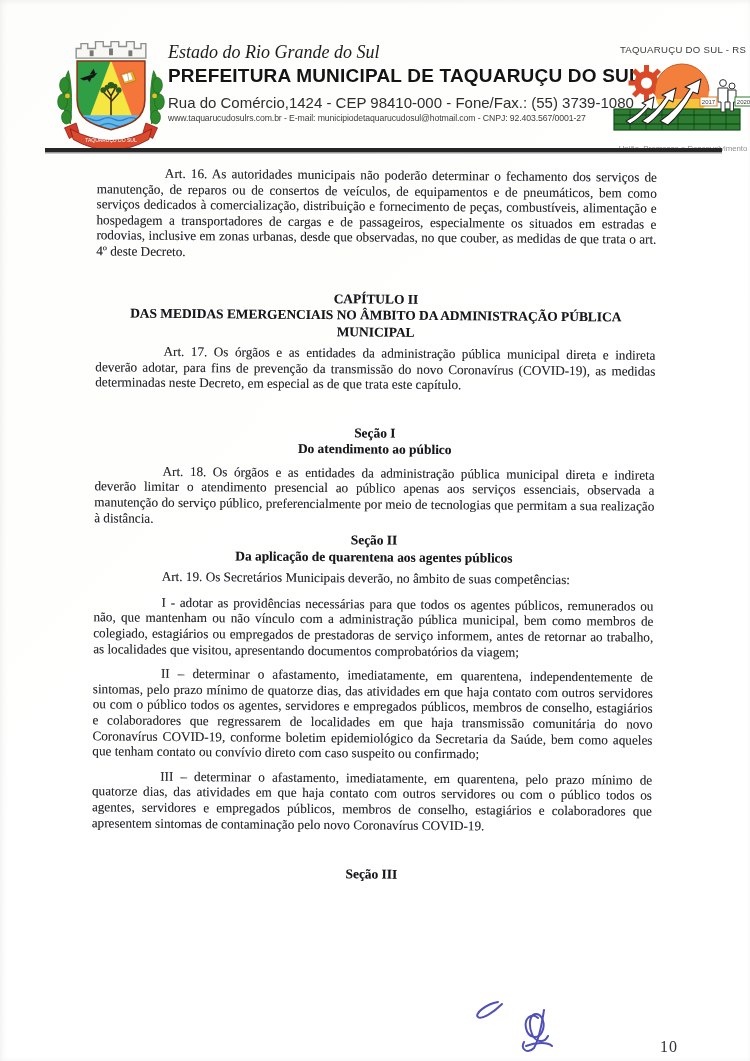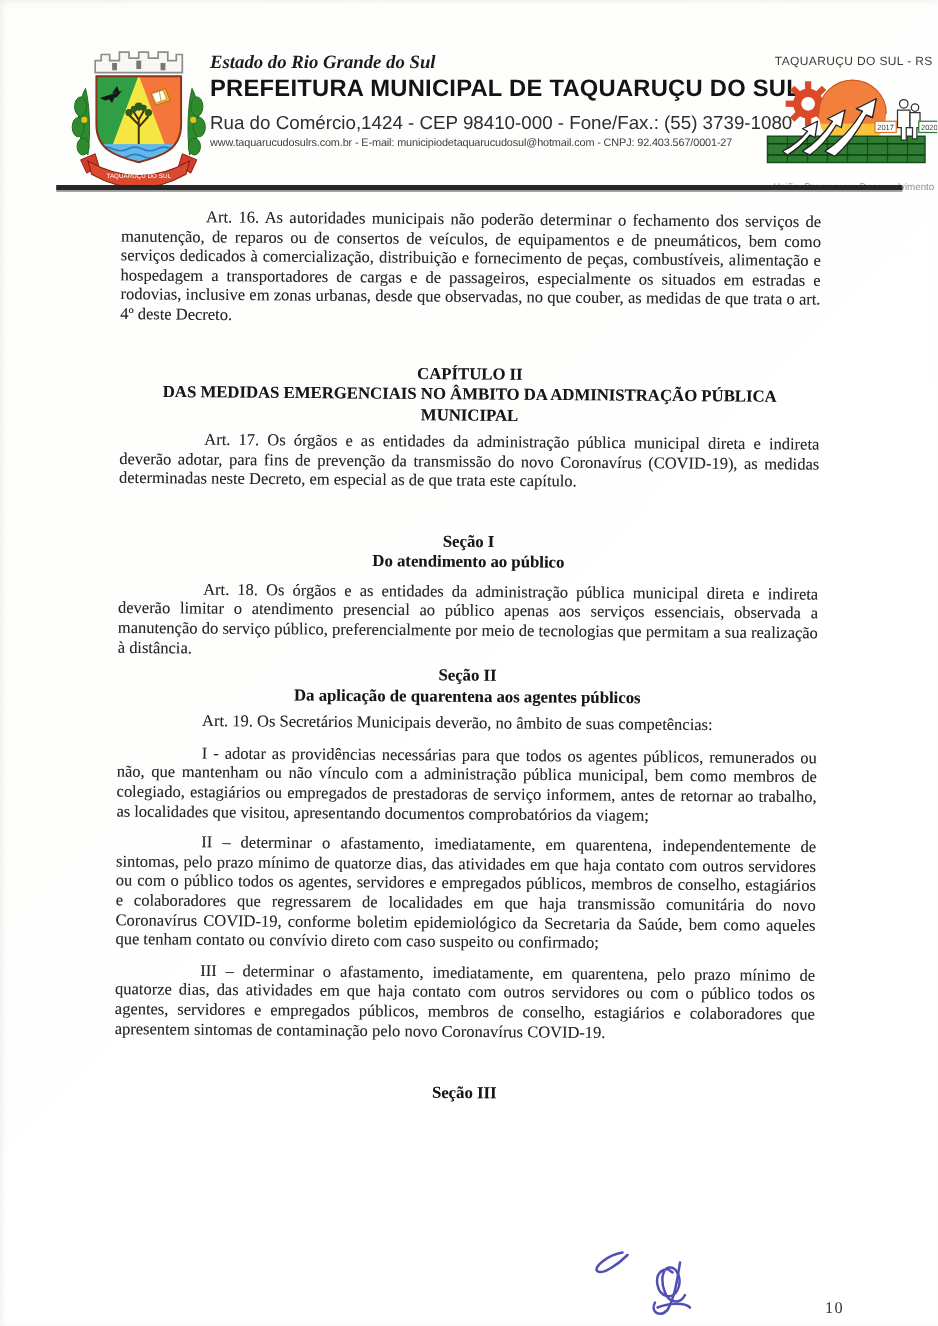--- a/index.html
+++ b/index.html
@@ -6,21 +6,21 @@
   .page{
     position:relative;width:750px;height:1061px;overflow:hidden;
     background:linear-gradient(135deg,#fdfdfb 0%,#ffffff 60%);
     font-family:"Liberation Serif", serif;color:#24242a;
     box-shadow:inset 3px 0 6px rgba(0,0,0,0.04), inset 0 2px 4px rgba(0,0,0,0.03);
   }
   
   .letterhead{position:absolute;top:30px;left:0;width:750px;height:118px;}
   .crest{position:absolute;left:52px;top:2px;}
   .lh-text{position:absolute;left:168px;top:12px;width:420px;font-family:"Liberation Sans",sans-serif;}
-  .lh-state{font-family:"Liberation Serif",serif;font-style:italic;font-weight:bold;font-size:15px;color:#1c1c1c;}
+  .lh-state{font-family:"Liberation Serif",serif;font-style:italic;font-weight:normal;font-size:18px;color:#1c1c1c;}
   .lh-title{font-size:19px;font-weight:bold;letter-spacing:0.2px;color:#141414;margin-top:2px;white-space:nowrap;}
   .lh-addr{font-size:15px;color:#2e2e2e;margin-top:7px;white-space:nowrap;}
   .lh-contact{font-size:8.7px;color:#3c3c3c;margin-top:2px;letter-spacing:-0.1px;white-space:nowrap;}
   .logo-right{position:absolute;left:600px;top:14px;width:166px;text-align:center;font-family:"Liberation Sans",sans-serif;}
   .logo-title{font-size:9.6px;color:#3a3a3a;letter-spacing:0.3px;white-space:nowrap;}
   .logo-slogan{font-size:7.8px;color:#8f8f8f;margin-top:1px;white-space:nowrap;}
   
   .rule{position:absolute;top:148px;left:45px;width:677px;height:4px;background:#262626;
         box-shadow:0 1.5px 0 #9a9a9a;}
   
@@ -42,21 +42,21 @@
   .mt-after-heading{margin-top:5px;}
   .mt-section1{margin-top:33px;}
   .mt-small{margin-top:7px;}
   .mt-tiny{margin-top:5px;}
   .mt-item{margin-top:9px;}
   .mt-item-first{margin-top:10px;}
   .mt-section3{margin-top:34px;}
   
   .signature{position:absolute;left:452px;top:988px;width:140px;height:72px;}
   .page-number{
-    position:absolute;left:660px;top:1038px;font-size:13px;color:#33333a;
+    position:absolute;left:660px;top:1038px;font-size:16px;color:#33333a;
     font-family:"Liberation Serif",serif;letter-spacing:1px;
   }
 </style>
 </head>
 <body>
 
 <div class="page">
 
   <header class="letterhead">
 

